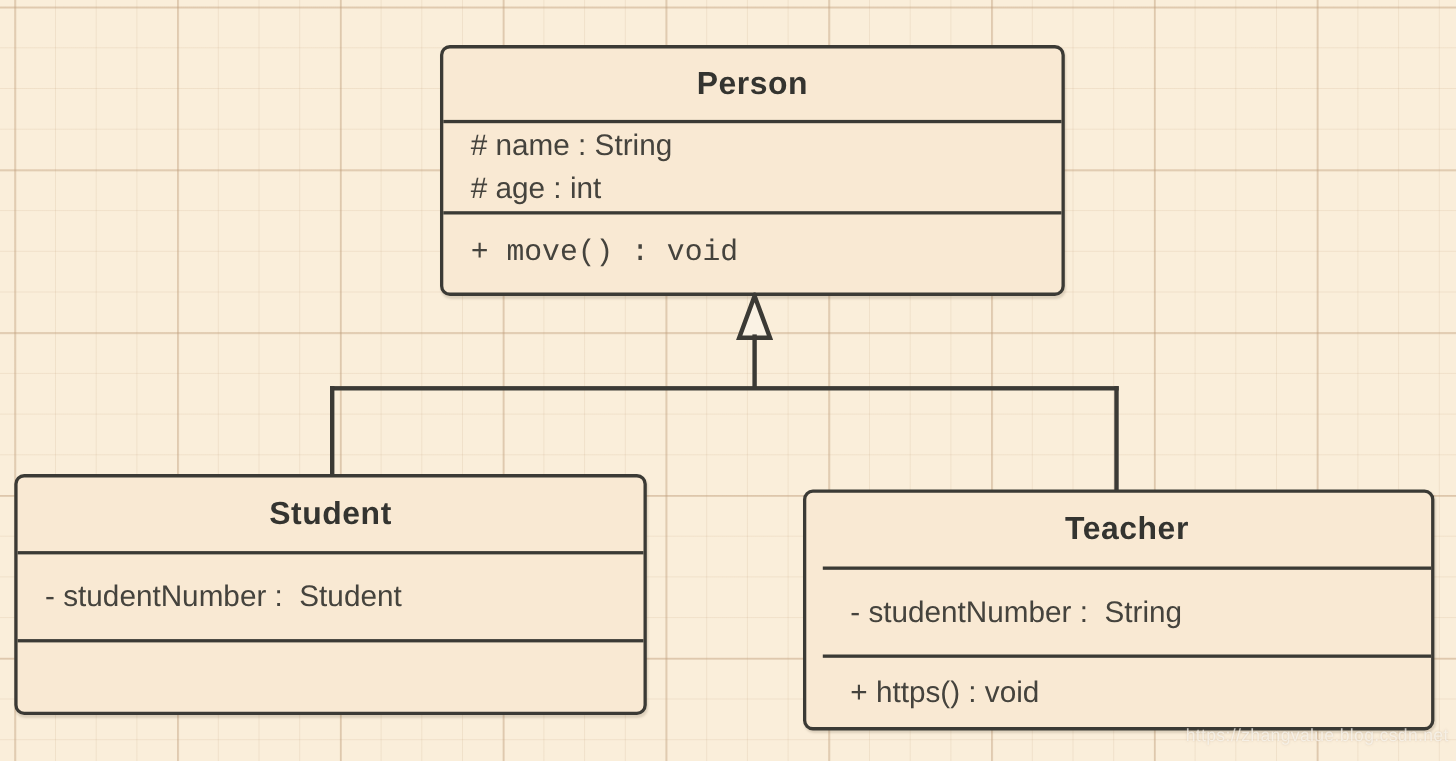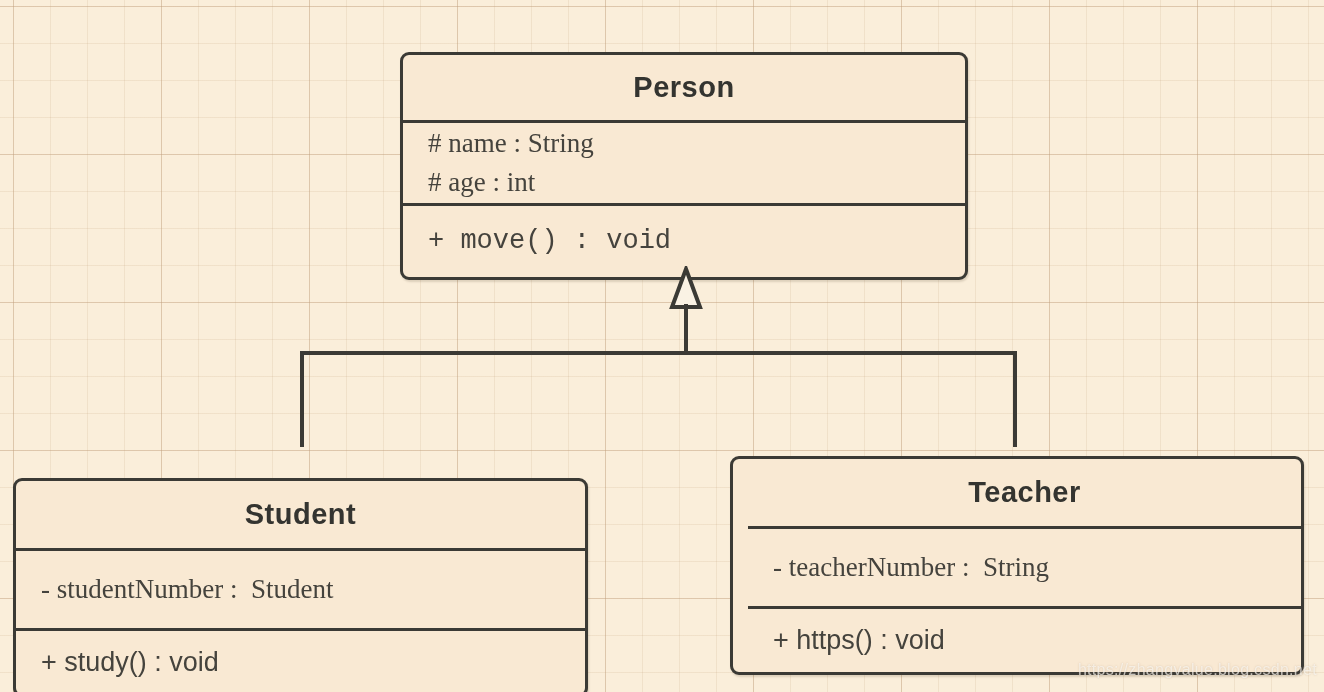--- a/index.html
+++ b/index.html
@@ -26,21 +26,20 @@
   .uml-class {
     position: absolute;
     box-sizing: border-box;
     background: #f9e9d3;
     border: 3.5px solid #3b3a35;
     border-radius: 9px;
     display: flex;
     flex-direction: column;
     color: #45433d;
     box-shadow: 1px 2px 2px rgba(90,70,50,0.18);
-    margin-top: 11px;
   }
   .uml-title {
     box-sizing: border-box;
     display: flex;
     align-items: center;
     justify-content: center;
     font-weight: bold;
     font-size: 29px;
     color: #343430;
     border-bottom: 3.5px solid #3b3a35;
@@ -49,21 +48,20 @@
   .uml-compartment {
     box-sizing: border-box;
     display: flex;
     flex-direction: column;
     justify-content: center;
     padding-left: 25px;
     font-size: 27px;
   }
   .uml-compartment.with-divider {
     border-bottom: 3.5px solid #3b3a35;
-    font-family: Liberation Serif, serif;
   }
   .uml-member {
     line-height: 39px;
     white-space: pre;
   }
   
   .edge {
     position: absolute;
     background: #3b3a35;
   }
@@ -84,21 +82,21 @@
     letter-spacing: 0.3px;
   }
 
   
   #class-person  { left: 400px; top: 41px;  width: 568px; height: 228px; }
   #class-person  .uml-title { height: 68px; }
   #class-person  .compartment-attrs { height: 83px; }
   #class-person  .compartment-ops   { flex: 1; }
   #class-person  .compartment-ops .uml-member { line-height: 37px; font-family: Liberation Mono, monospace; }
 
-  #class-student { left: 13px;  top: 467px; width: 575px; height: 219px; }
+  #class-student { left: 13px;  top: 431px; width: 575px; height: 219px; }
   #class-teacher { left: 730px; top: 445px; width: 574px; height: 219px; padding-left: 15px; }
   #class-student .uml-title, #class-teacher .uml-title { height: 70px; }
   #class-student .compartment-attrs, #class-teacher .compartment-attrs { height: 80px; }
   #class-student .compartment-ops,   #class-teacher .compartment-ops   { flex: 1; }
 
   #edge-person-stem   { left: 684px;  top: 304px; width: 4px;   height: 50px; }
   #edge-horizontal    { left: 300px;  top: 351px; width: 717px; height: 4px; }
   #edge-student-drop  { left: 300px;  top: 351px; width: 4px;   height: 96px; }
   #edge-teacher-drop  { left: 1013px; top: 351px; width: 4px;   height: 96px; }
 </style>
@@ -124,29 +122,26 @@
   <div class="edge" id="edge-person-stem"></div>
   <div class="edge" id="edge-horizontal"></div>
   <div class="edge" id="edge-student-drop"></div>
   <div class="edge" id="edge-teacher-drop"></div>
 
   <div class="uml-class" id="class-student">
     <div class="uml-title">Student</div>
     <div class="uml-compartment compartment-attrs with-divider">
       <div class="uml-member">- studentNumber :  Student</div>
     </div>
-    <div class="uml-compartment compartment-ops">
-      <div class="uml-member">+ study() : void</div>
-    </div>
   </div>
 
   <div class="uml-class" id="class-teacher">
     <div class="uml-title">Teacher</div>
     <div class="uml-compartment compartment-attrs with-divider">
-      <div class="uml-member">- teacherNumber :  String</div>
+      <div class="uml-member">- studentNumber :  String</div>
     </div>
     <div class="uml-compartment compartment-ops">
       <div class="uml-member">+ https() : void</div>
     </div>
   </div>
 
   <div class="watermark">https://zhangvalue.blog.csdn.net</div>
 </div>
 
 </body></html>

